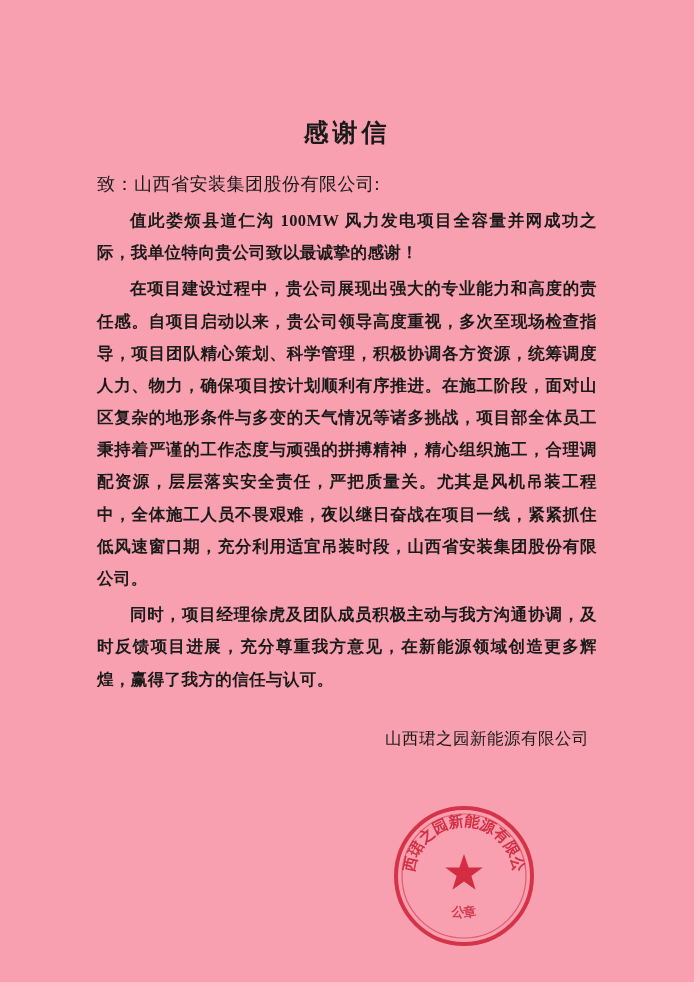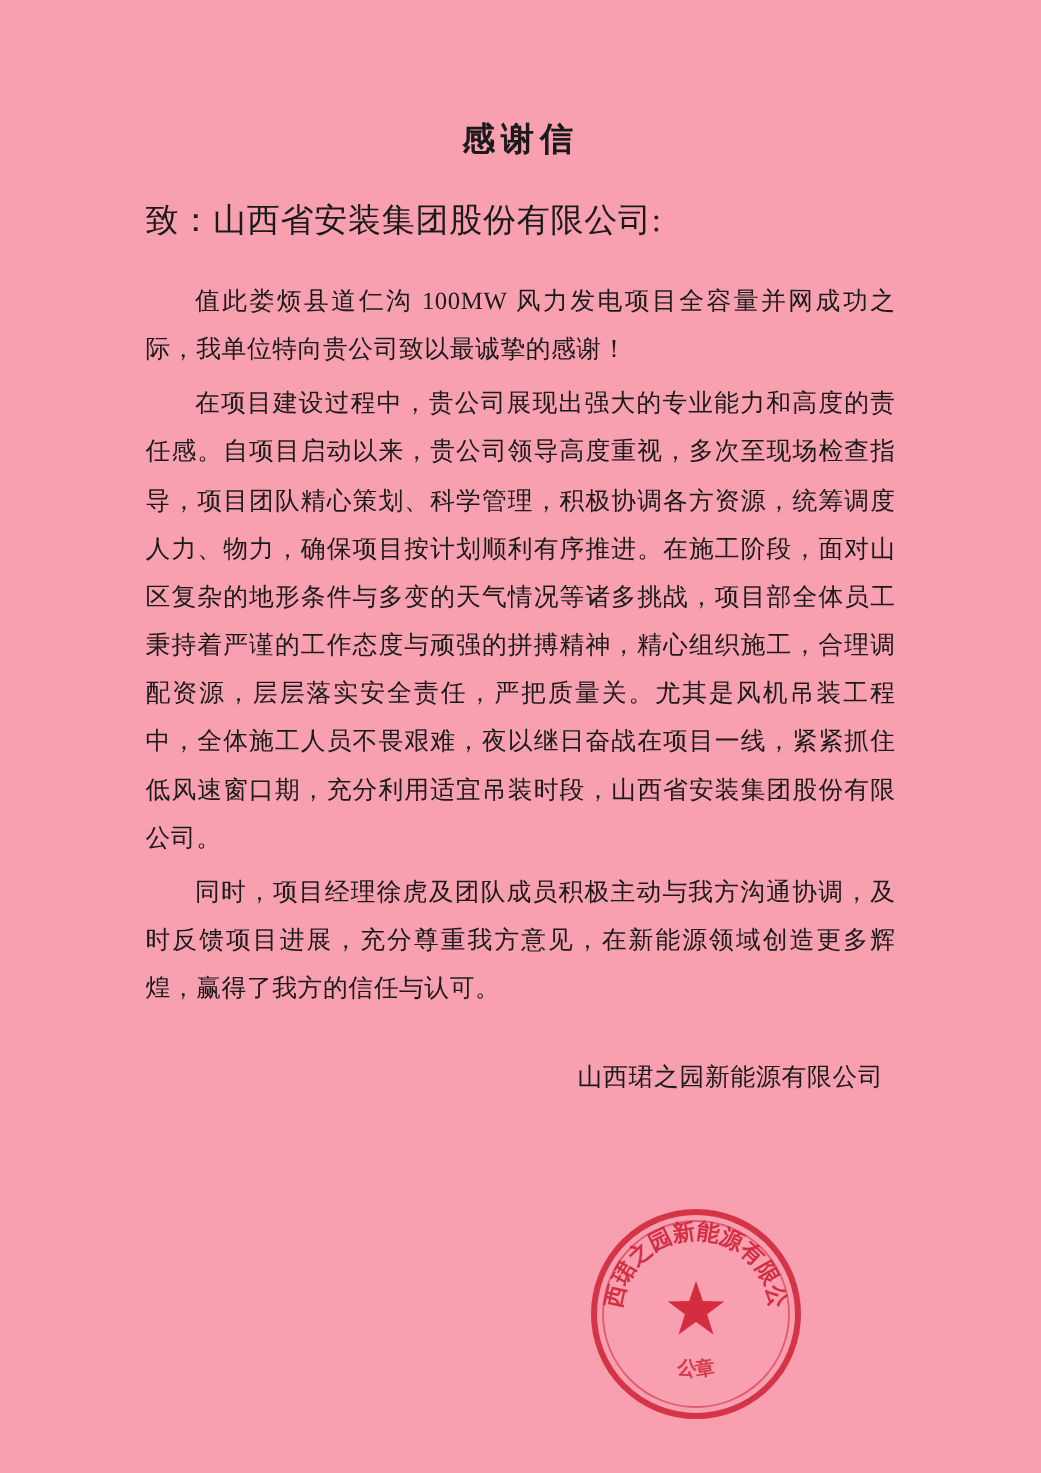--- a/index.html
+++ b/index.html
@@ -15,45 +15,46 @@
     position: relative;
     overflow: hidden;
   }
   .page {
     position: absolute;
     inset: 0;
     padding: 0;
   }
   .title {
     text-align: center;
-    font-size: 22px;
+    font-size: 25px;
     font-weight: bold;
     letter-spacing: 4px;
-    margin-top: 78px;
+    margin-top: 116px;
     font-family: "Liberation Serif", serif;
   }
   .body-wrap {
     margin: 0 auto;
     width: 500px;
     padding-top: 18px;
   }
   .salutation {
-    font-size: 22px;
+    font-size: 18px;
     line-height: 1.95;
     letter-spacing: 0.5px;
-    margin-bottom: 16px;
+    margin-bottom: 3px;
   }
   p.para {
     font-size: 16.5px;
     line-height: 1.95;
     letter-spacing: 0.4px;
     text-align: justify;
     text-justify: inter-ideograph;
     margin: 0 0 4px 0;
     text-indent: 2em;
+    font-weight: bold;
   }
   .sign-block {
     margin-top: 26px;
     text-align: right;
     position: relative;
     padding-right: 8px;
   }
   .sign-line {
     font-size: 16.5px;
     line-height: 2.0;

